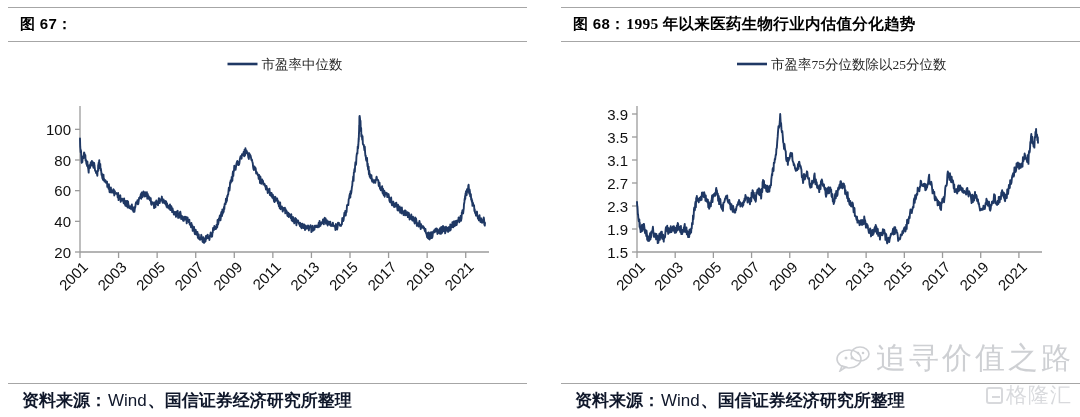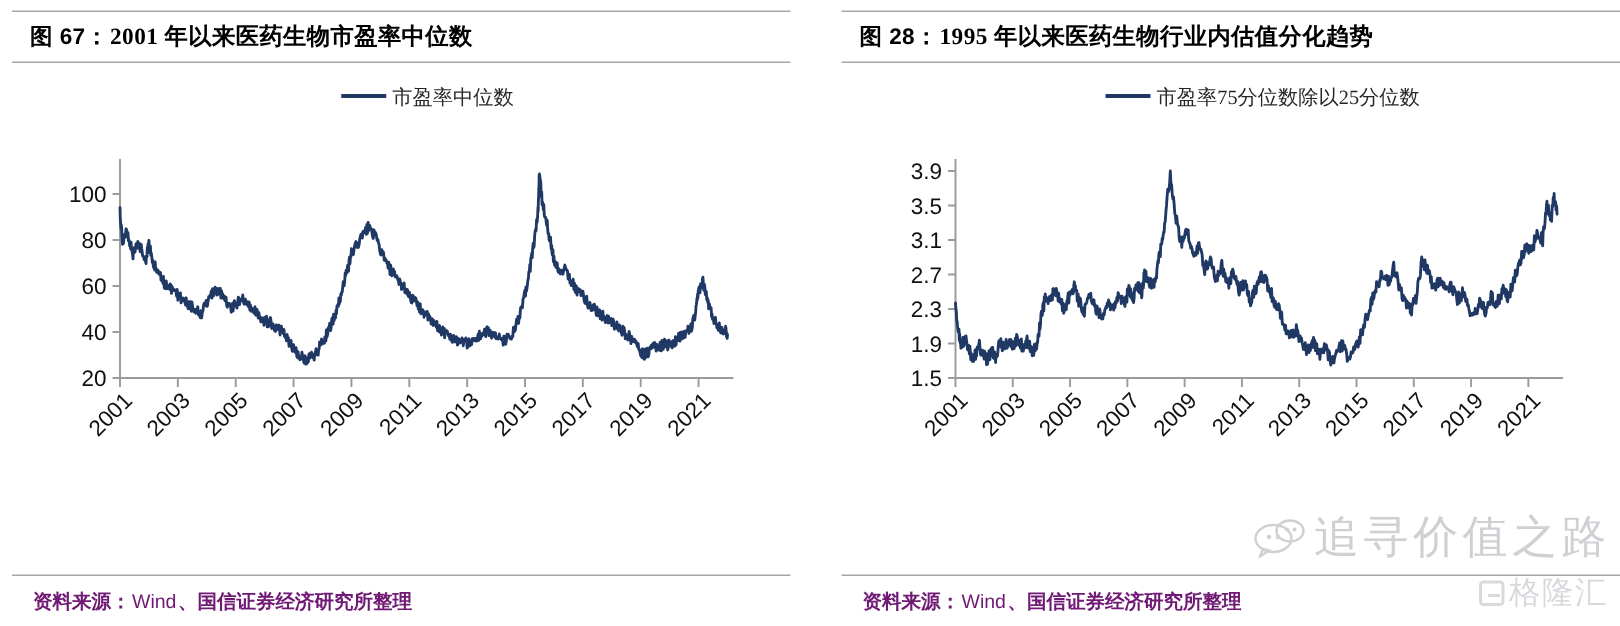--- a/index.html
+++ b/index.html
@@ -61,23 +61,23 @@
 
   .footer-rule {
     height: 0;
     border-top: 1.6px solid #a6a6a6;
   }
   .source {
     height: 33px;
     display: flex;
     align-items: center;
     padding-left: 14px;
-    font-size: 13px;
+    font-size: 17px;
     font-weight: bold;
-    color: #701a75;
+    color: #0f172a;
     white-space: nowrap;
   }
   .source .wind {
     font-family: Liberation Sans, sans-serif;
     font-weight: normal;
     padding: 0 1px;
   }
 
   
   .watermark {
@@ -143,21 +143,20 @@
 </head>
 <body>
 
 <div id="page">
   <div class="panels">
 
     <div class="panel left">
       <div class="rule top"></div>
       <div class="fig-title">
         <span class="num">图 67：</span>
-        <span>2001 年以来医药生物市盈率中位数</span>
       </div>
       <div class="rule"></div>
 
       <div class="chart-area">
         <svg class="chart-svg" id="svg-0" width="519" height="297" viewBox="0 0 519 297">
             <g>
               <line x1="219.5" y1="22" x2="249.5" y2="22" stroke="#1F3864" stroke-width="2.6"></line>
               <text x="253.5" y="27" class="legend-label">市盈率中位数</text>
             </g>
             <g>
@@ -204,21 +203,21 @@
       <div class="source">
         <span>资料来源：</span>
         <span class="wind">Wind</span>
         <span>、国信证券经济研究所整理</span>
       </div>
     </div>
 
     <div class="panel right">
       <div class="rule top"></div>
       <div class="fig-title">
-        <span class="num">图 28：</span>
+        <span class="num">图 68：</span>
         <span>1995 年以来医药生物行业内估值分化趋势</span>
       </div>
       <div class="rule"></div>
 
       <div class="chart-area">
         <svg class="chart-svg" id="svg-1" width="519" height="297" viewBox="0 0 519 297">
             <g>
               <line x1="176" y1="22" x2="206" y2="22" stroke="#1F3864" stroke-width="2.6"></line>
               <text x="210" y="27" class="legend-label">市盈率75分位数除以25分位数</text>
             </g>

